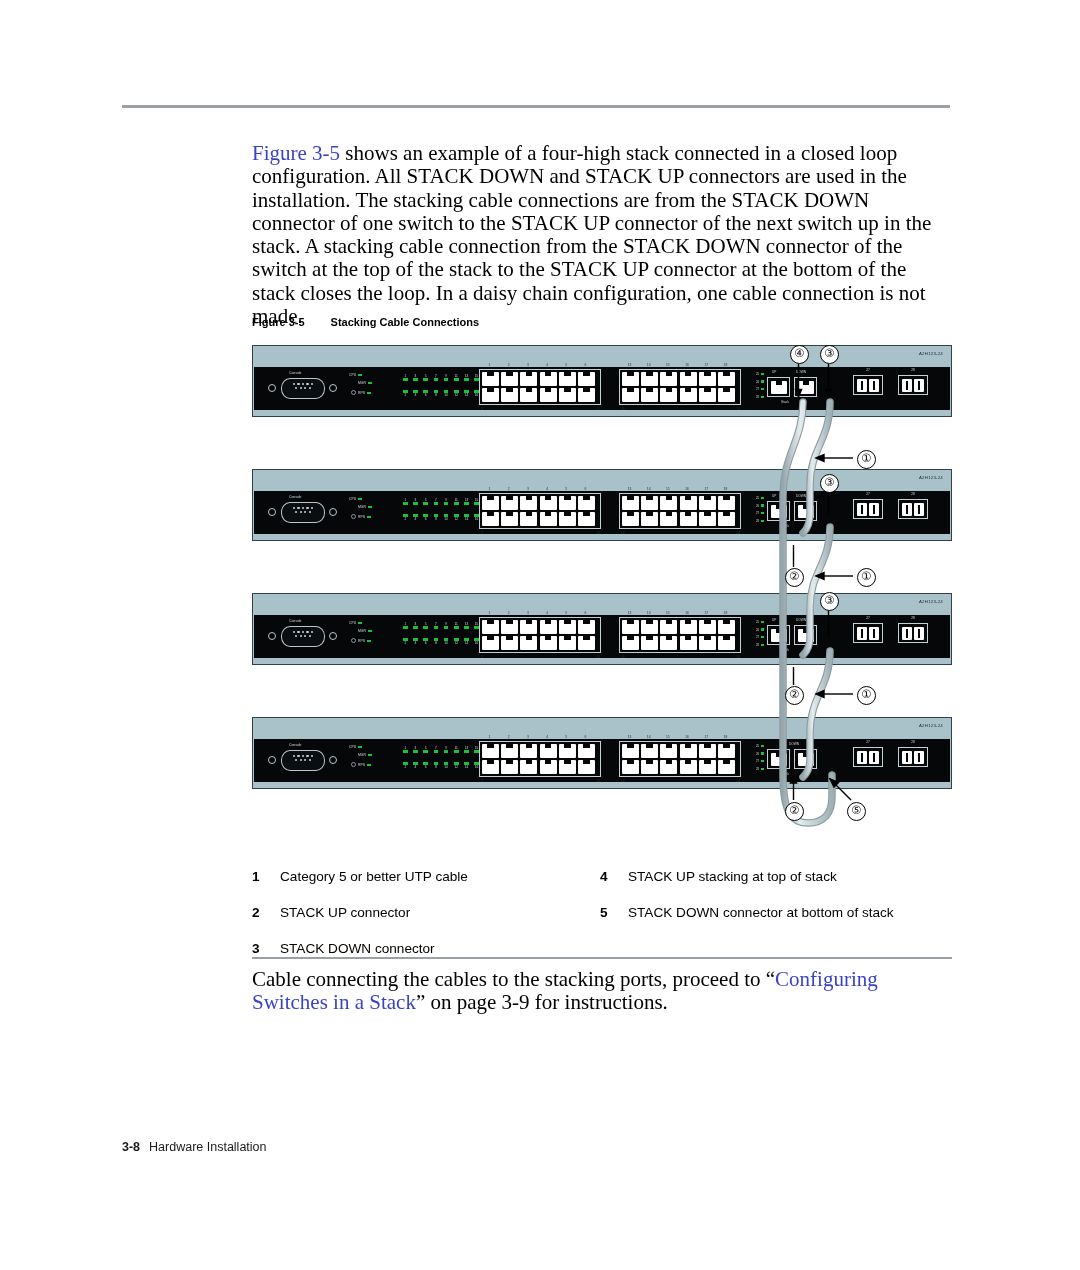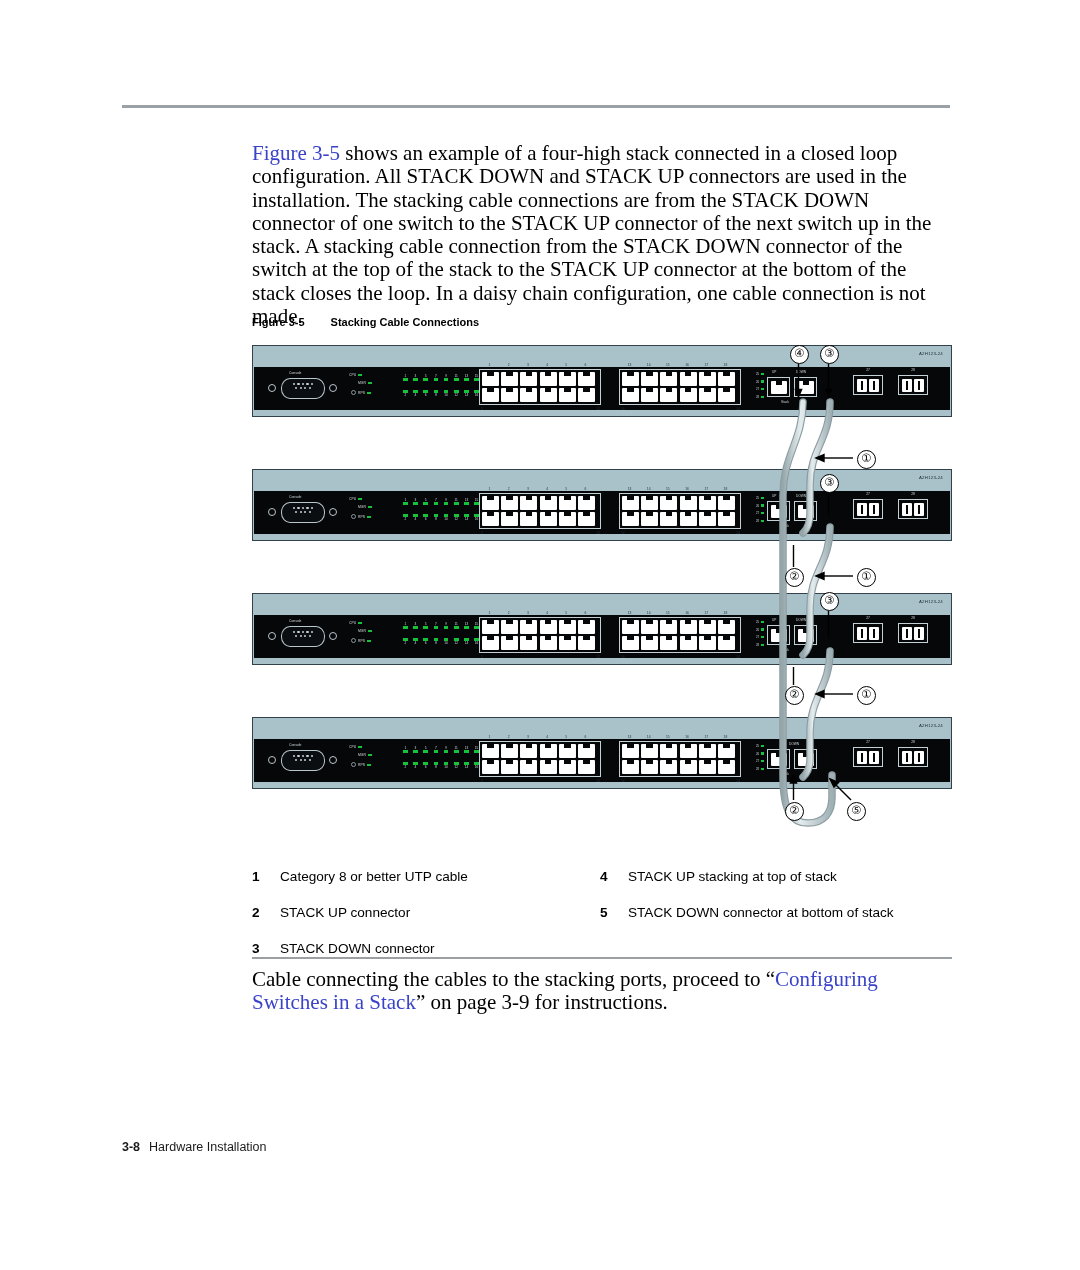--- a/index.html
+++ b/index.html
@@ -1539,21 +1539,21 @@
       <div class="callout" style="left: 605px; top: 341px;">①</div>
       <div class="callout" style="left: 533px; top: 457px;">②</div>
       <div class="callout" style="left: 595px; top: 457px;">⑤</div>
     </div>
 </div>
 
 <div class="legend">
   <div class="legend-col left" id="legend-left">
       <div class="legend-item">
         <span class="legend-num">1</span>
-        <span class="legend-text">Category 8 or better UTP cable</span>
+        <span class="legend-text">Category 5 or better UTP cable</span>
       </div>
       <div class="legend-item">
         <span class="legend-num">2</span>
         <span class="legend-text">STACK UP connector</span>
       </div>
       <div class="legend-item">
         <span class="legend-num">3</span>
         <span class="legend-text">STACK DOWN connector</span>
       </div>
     </div>

